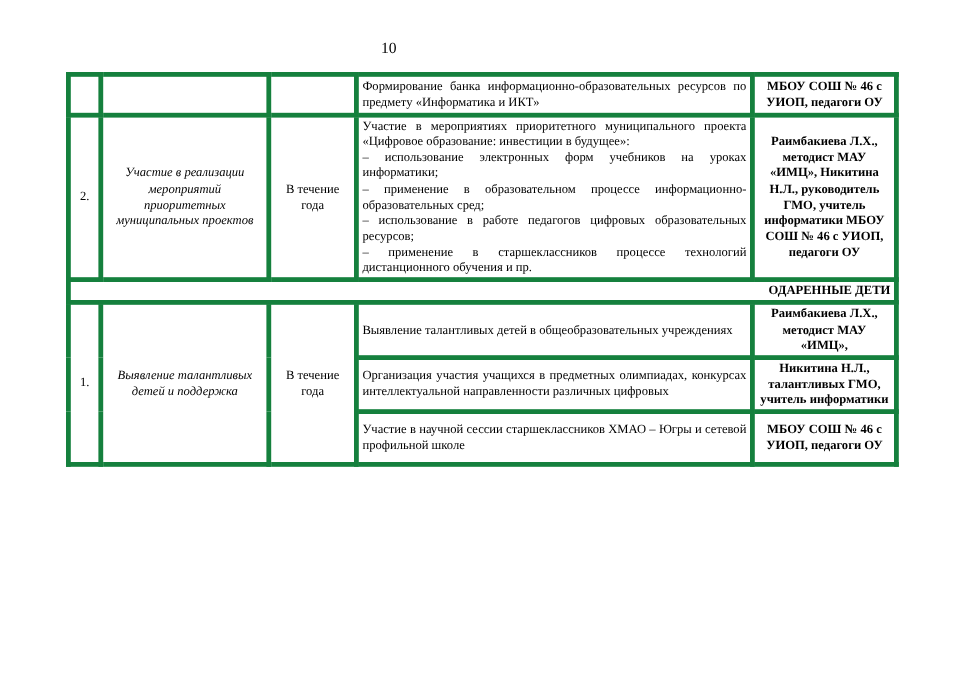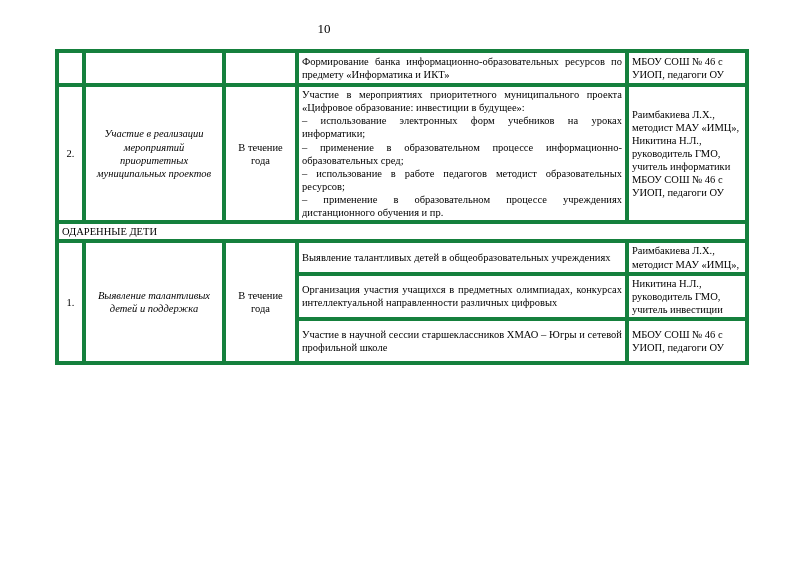--- a/index.html
+++ b/index.html
@@ -9,21 +9,21 @@
     width: 800px;
     height: 566px;
     font-family: "Liberation Serif", "DejaVu Serif", serif;
     color: #000000;
     overflow: hidden;
   }
   .page {
     box-sizing: border-box;
     width: 648px;
     height: 566px;
-    padding: 21px 55px 0 55px;
+    padding: 32px 55px 0 55px;
   }
   .page-number {
     text-align: center;
     font-size: 13px;
     margin-bottom: 12px;
   }
   table.plan {
     border-collapse: collapse;
     table-layout: fixed;
     width: 690px;
@@ -34,26 +34,26 @@
     line-height: 1.25;
     padding: 1px 3px;
     vertical-align: middle;
     word-wrap: break-word;
   }
   .cell-num     { text-align: center; }
   .cell-activity{ text-align: center; font-style: italic; }
   .cell-period  { text-align: center; margin-top: 41px; }
   .cell-content { text-align: justify; vertical-align: top; }
   .cell-content-left { text-align: justify; vertical-align: top; }
-  .cell-resp    { text-align: left; vertical-align: middle; }
+  .cell-resp    { text-align: center; vertical-align: middle; font-weight: bold; }
   .row-cont     { height: 34px; }
   .row-sub3     { height: 44px; }
   .section-header-cell {
-    text-align: left;
-    font-weight: normal;
+    text-align: right;
+    font-weight: bold;
     padding: 5px 3px;
   }
   .content-item { text-align: justify; }
 </style>
 </head>
 <body>
 
 <div class="page">
 
   <div class="page-number">10</div>
@@ -77,41 +77,41 @@
     </tr>
 
     <tr>
       <td class="cell-num">2.</td>
       <td class="cell-activity">Участие в реализации мероприятий приоритетных муниципальных проектов</td>
       <td class="cell-period">В течение года</td>
       <td class="cell-content">
         <div class="content-item">Участие в мероприятиях приоритетного муниципального проекта «Цифровое образование: инвестиции в будущее»:</div>
         <div class="content-item">– использование электронных форм учебников на уроках информатики;</div>
         <div class="content-item">– применение в образовательном процессе информационно-образовательных сред;</div>
-        <div class="content-item">– использование в работе педагогов методист образовательных ресурсов;</div>
-        <div class="content-item">– применение в образовательном процессе учреждениях дистанционного обучения и пр.</div>
+        <div class="content-item">– использование в работе педагогов цифровых образовательных ресурсов;</div>
+        <div class="content-item">– применение в старшеклассников процессе технологий дистанционного обучения и пр.</div>
       </td>
       <td class="cell-resp">Раимбакиева Л.Х., методист МАУ «ИМЦ», Никитина Н.Л., руководитель ГМО, учитель информатики МБОУ СОШ № 46 с УИОП, педагоги ОУ</td>
     </tr>
 
     <tr>
       <td colspan="5" class="section-header-cell">ОДАРЕННЫЕ ДЕТИ</td>
     </tr>
 
     <tr>
       <td class="cell-num" rowspan="3">1.</td>
       <td class="cell-activity" rowspan="3">Выявление талантливых детей и поддержка</td>
       <td class="cell-period" rowspan="3">В течение года</td>
       <td class="cell-content-left">Выявление талантливых детей в общеобразовательных учреждениях</td>
       <td class="cell-resp">Раимбакиева Л.Х., методист МАУ «ИМЦ»,</td>
     </tr>
 
     <tr>
       <td class="cell-content-left">Организация участия учащихся в предметных олимпиадах, конкурсах интеллектуальной направленности различных цифровых</td>
-      <td class="cell-resp">Никитина Н.Л., руководитель ГМО, учитель инвестиции</td>
+      <td class="cell-resp">Никитина Н.Л., талантливых ГМО, учитель информатики</td>
     </tr>
 
     <tr class="row-sub3">
       <td class="cell-content-left">Участие в научной сессии старшеклассников ХМАО – Югры и сетевой профильной школе</td>
       <td class="cell-resp">МБОУ СОШ № 46 с УИОП, педагоги ОУ</td>
     </tr>
 
   </tbody>
     </table>
 </div>

